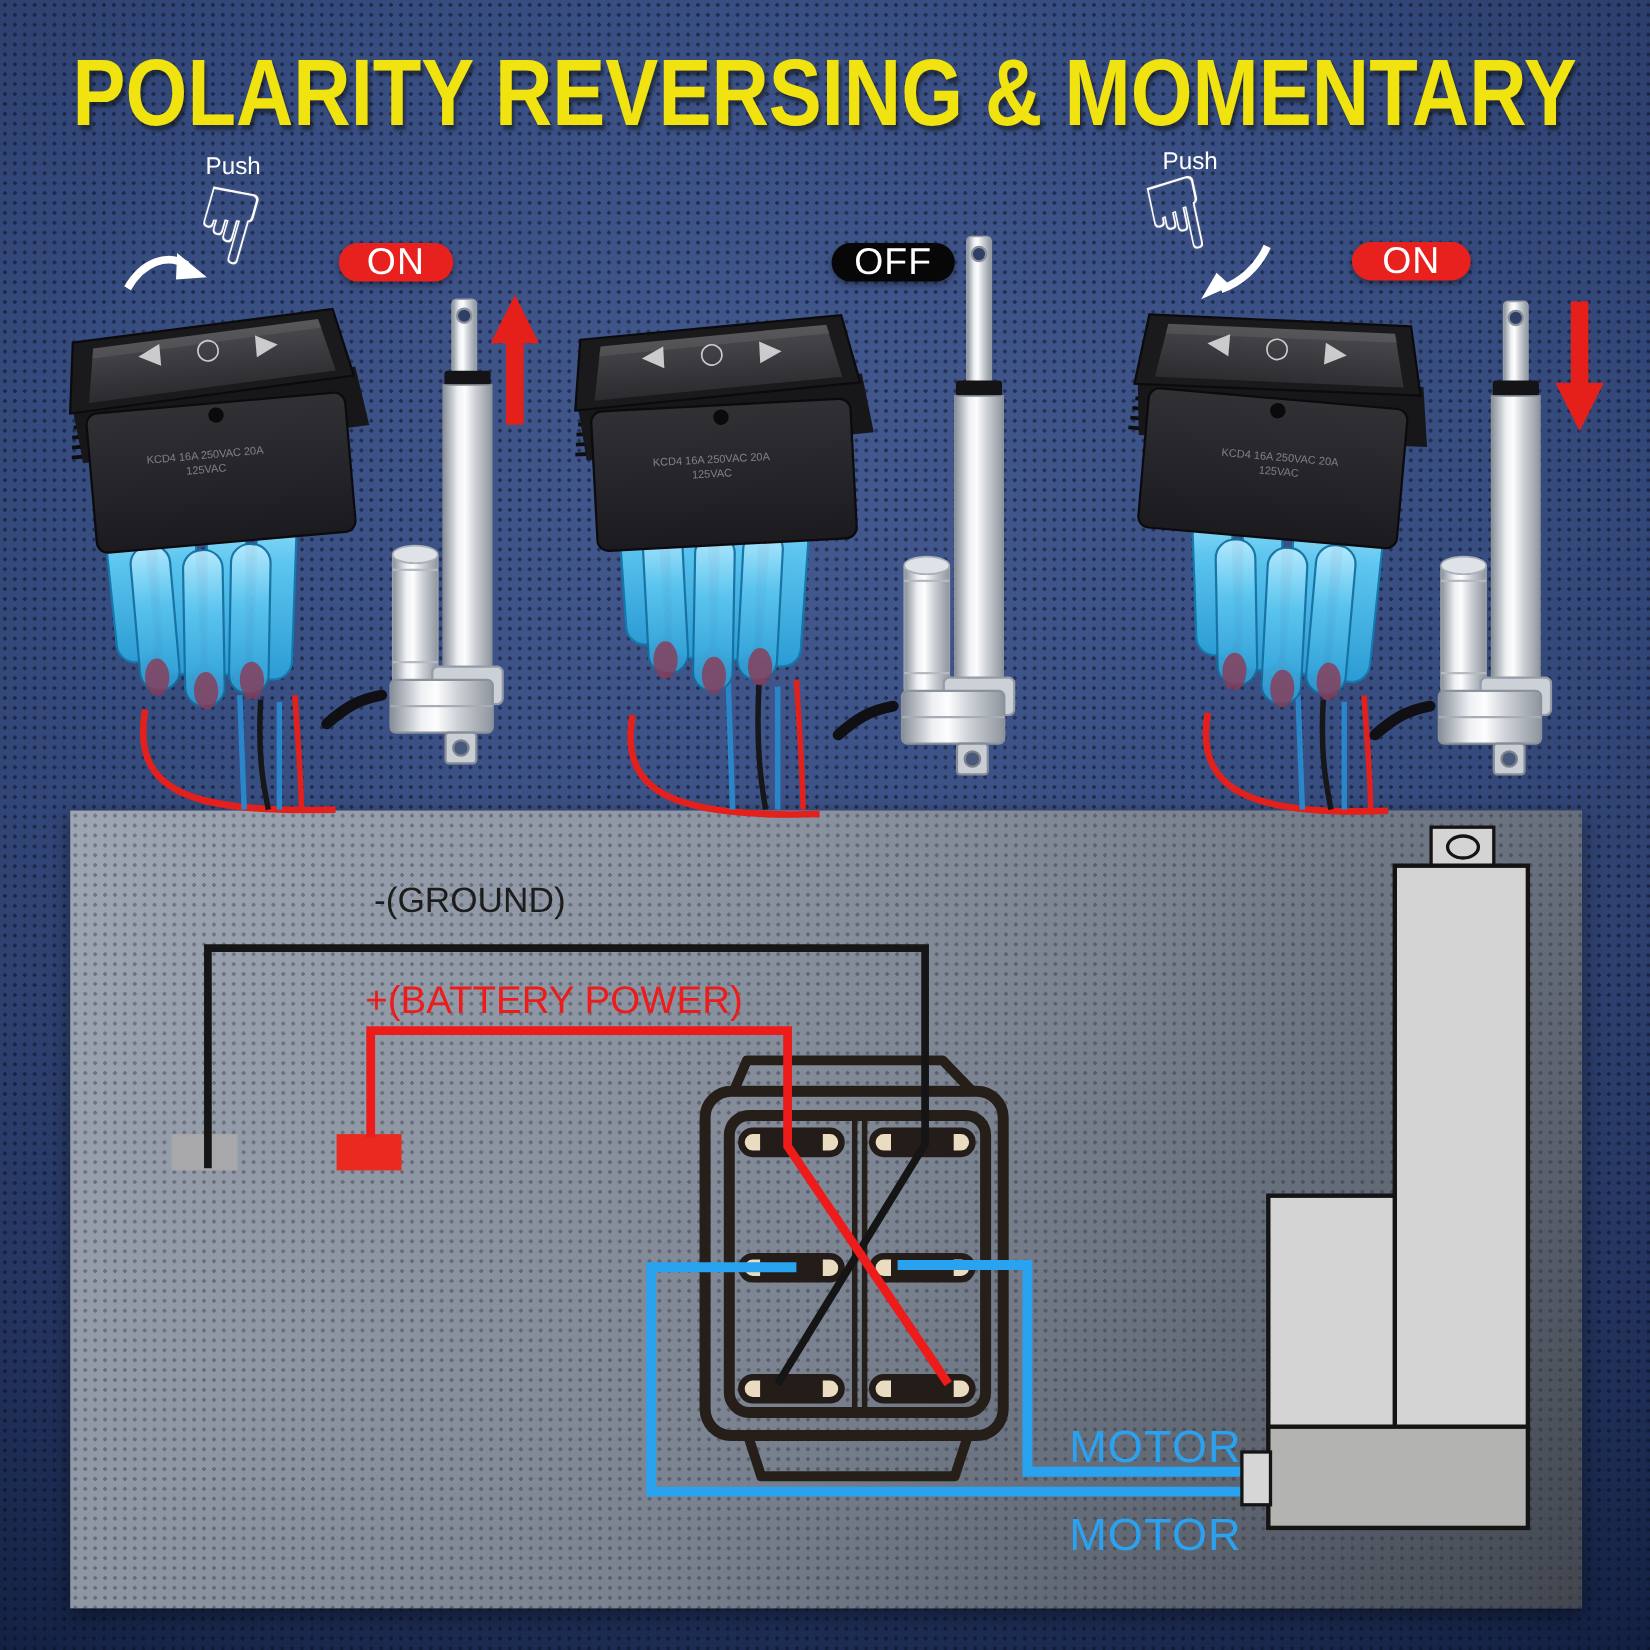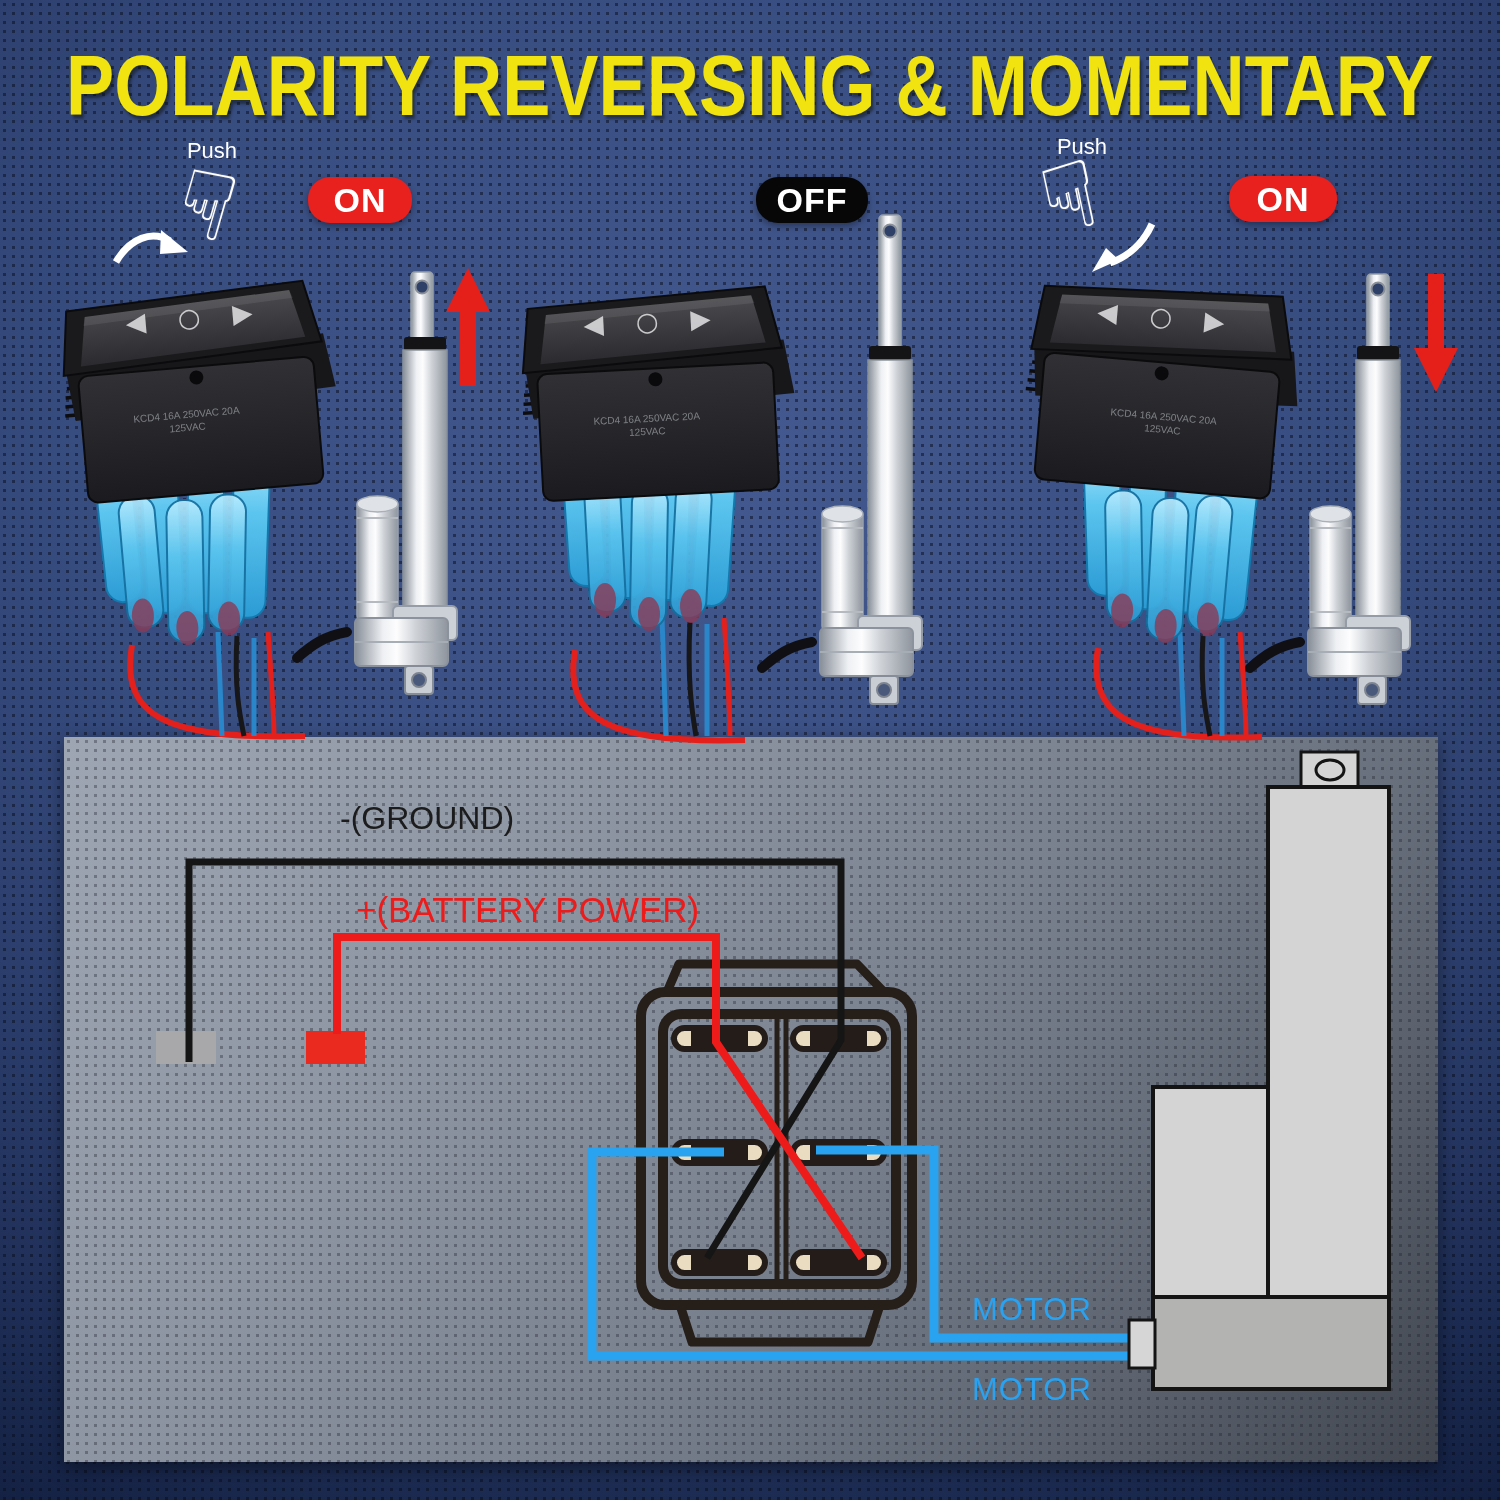--- a/index.html
+++ b/index.html
@@ -25,34 +25,34 @@
   #title{
     left:66px;top:42px;width:1400px;height:90px;white-space:nowrap;
     font-size:86px;font-weight:bold;color:#f0e30f;line-height:1.0;
     transform:scaleX(.84);transform-origin:left center;
     text-shadow:3px 4px 3px rgba(12,14,2,.45);
     letter-spacing:0px;
   }
   .push{font-size:22px;color:#ffffff;width:120px;text-align:center;}
   .hand{font-family:"DejaVu Sans",sans-serif;font-size:92px;color:#ffffff;line-height:1;
         text-shadow:0 0 2px rgba(255,255,255,.35);}
-  .pill{height:46px;border-radius:22px;color:#fff;font-weight:bold;font-size:34px;
+  .pill{height:35px;border-radius:22px;color:#fff;font-weight:normal;font-size:34px;
         display:flex;align-items:center;justify-content:center;letter-spacing:1px;
-        box-shadow:0 3px 6px rgba(0,0,0,.35);}
+        box-shadow:0 3px 6px rgba(0,0,0,.35);margin-top:44px;}
   .pill.on{background:#e8201e;}
   .pill.off{background:#070707;}
   .rocker-symbols{font-size:26px;color:#d7d7da;letter-spacing:12px;width:190px;text-align:center;
         font-family:"DejaVu Sans",sans-serif;opacity:.92;}
   .front-label{font-size:10px;color:rgba(195,200,206,.55);width:130px;line-height:1.3;text-align:center;}
   #ground-label{font-size:32px;color:#1c1c1c;}
   #power-label{font-size:35px;color:#ee1b1b;}
   #battery-box{left:102px;top:1064px;width:318px;height:154px;background:#060606;
         display:flex;align-items:center;justify-content:center;}
   #battery-box .txt{color:#ffffff;font-size:34px;letter-spacing:3px;}
-  .motor{font-size:31px;color:#2aa2f0;letter-spacing:1px;}
+  .motor{font-size:41px;color:#2aa2f0;letter-spacing:1px;}
 </style>
 </head>
 <body>
 
 <div id="canvas">
 
   <div id="panel" class="abs"></div>
 
   <svg class="abs" style="left:0;top:0" width="1500" height="1500" viewBox="0 0 1500 1500">
     <defs>
@@ -254,19 +254,19 @@
 
   <div class="abs rocker-symbols" style="left:100px;top:302px;transform:rotate(-5deg)">◀ ○ ▶</div>
   <div class="abs rocker-symbols" style="left:558px;top:306px;transform:rotate(-3deg)">◀ ○ ▶</div>
   <div class="abs rocker-symbols" style="left:1072px;top:302px;transform:rotate(5deg)">◀ ○ ▶</div>
 
   <div class="abs front-label" style="left:122px;top:408px;transform:rotate(-5deg)">KCD4 16A 250VAC 20A 125VAC</div>
   <div class="abs front-label" style="left:582px;top:412px;transform:rotate(-3deg)">KCD4 16A 250VAC 20A 125VAC</div>
   <div class="abs front-label" style="left:1098px;top:410px;transform:rotate(5deg)">KCD4 16A 250VAC 20A 125VAC</div>
 
   <div id="ground-label" class="abs" style="left:340px;top:800px">-(GROUND)</div>
-  <div id="power-label" class="abs" style="left:356px;top:890px">+(BATTERY POWER)</div>
+  <div id="power-label" class="abs" style="left:332px;top:890px">+(BATTERY POWER)</div>
 
 
   <div class="abs motor" style="left:972px;top:1292px">MOTOR</div>
   <div class="abs motor" style="left:972px;top:1372px">MOTOR</div>
 
 </div>
 
 </body></html>

